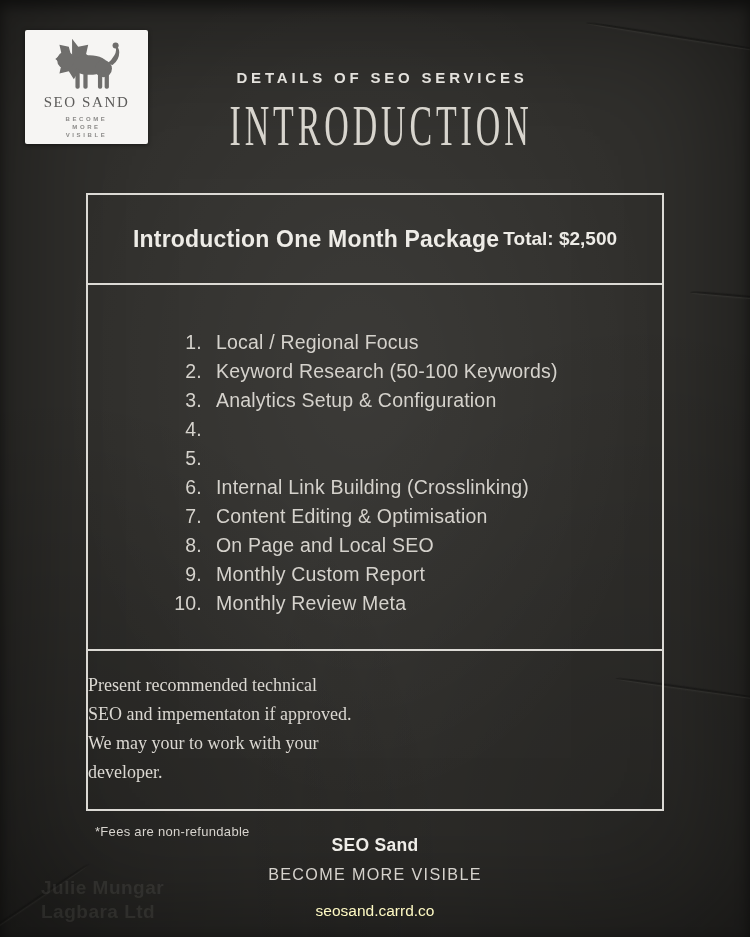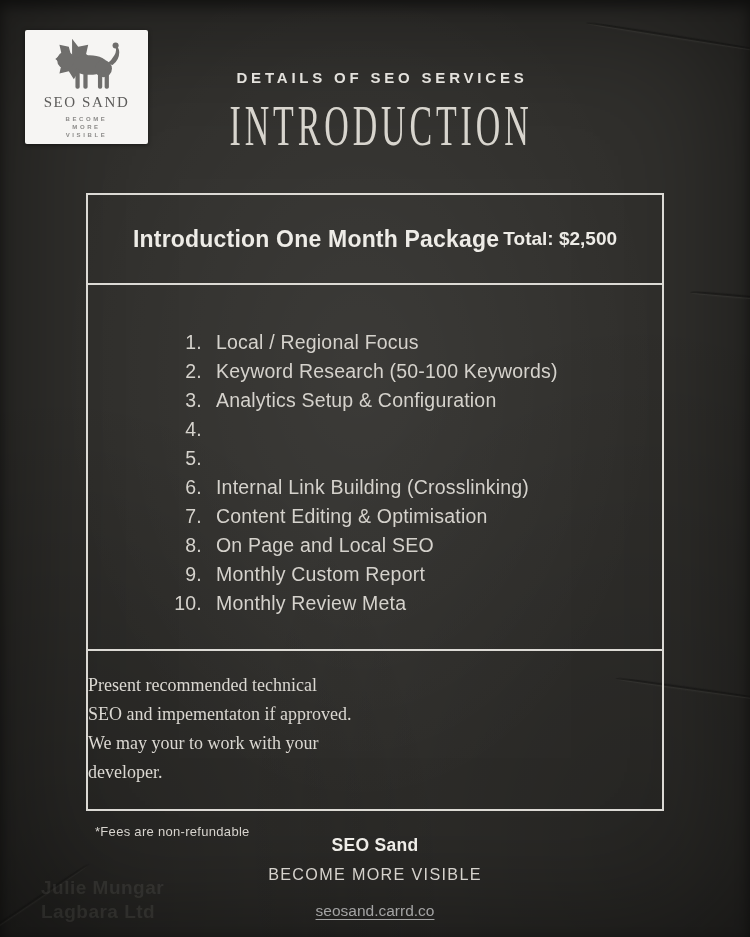--- a/index.html
+++ b/index.html
@@ -103,21 +103,21 @@
     font-size:13px; color:#d7d4ce; letter-spacing:0.3px;
   }
   .brand-block { position:absolute; left:0; right:0; top:835px; text-align:center; }
   .brand-name { font-size:17.5px; font-weight:bold; color:#efede8; letter-spacing:0.3px; }
   .brand-tagline {
     margin-top:9px; font-size:17px; letter-spacing:1.4px; color:#d6d3cd;
     transform:scaleX(0.95); transform-origin:center;
   }
   .brand-link-row { margin-top:17px; }
   .brand-link {
-    font-size:15.5px; color:#a3a3a3; text-decoration:underline;
+    font-size:15.5px; color:#fef9c3; 
     text-underline-offset:3px; cursor:pointer;
   }
   .watermark {
     position:absolute; left:25px; top:876px;
     font-size:19px; font-weight:bold; line-height:24px;
     color:rgba(165,162,155,0.13); letter-spacing:0.5px;margin-left:16px;
   }
 </style>
 </head>
 <body>

